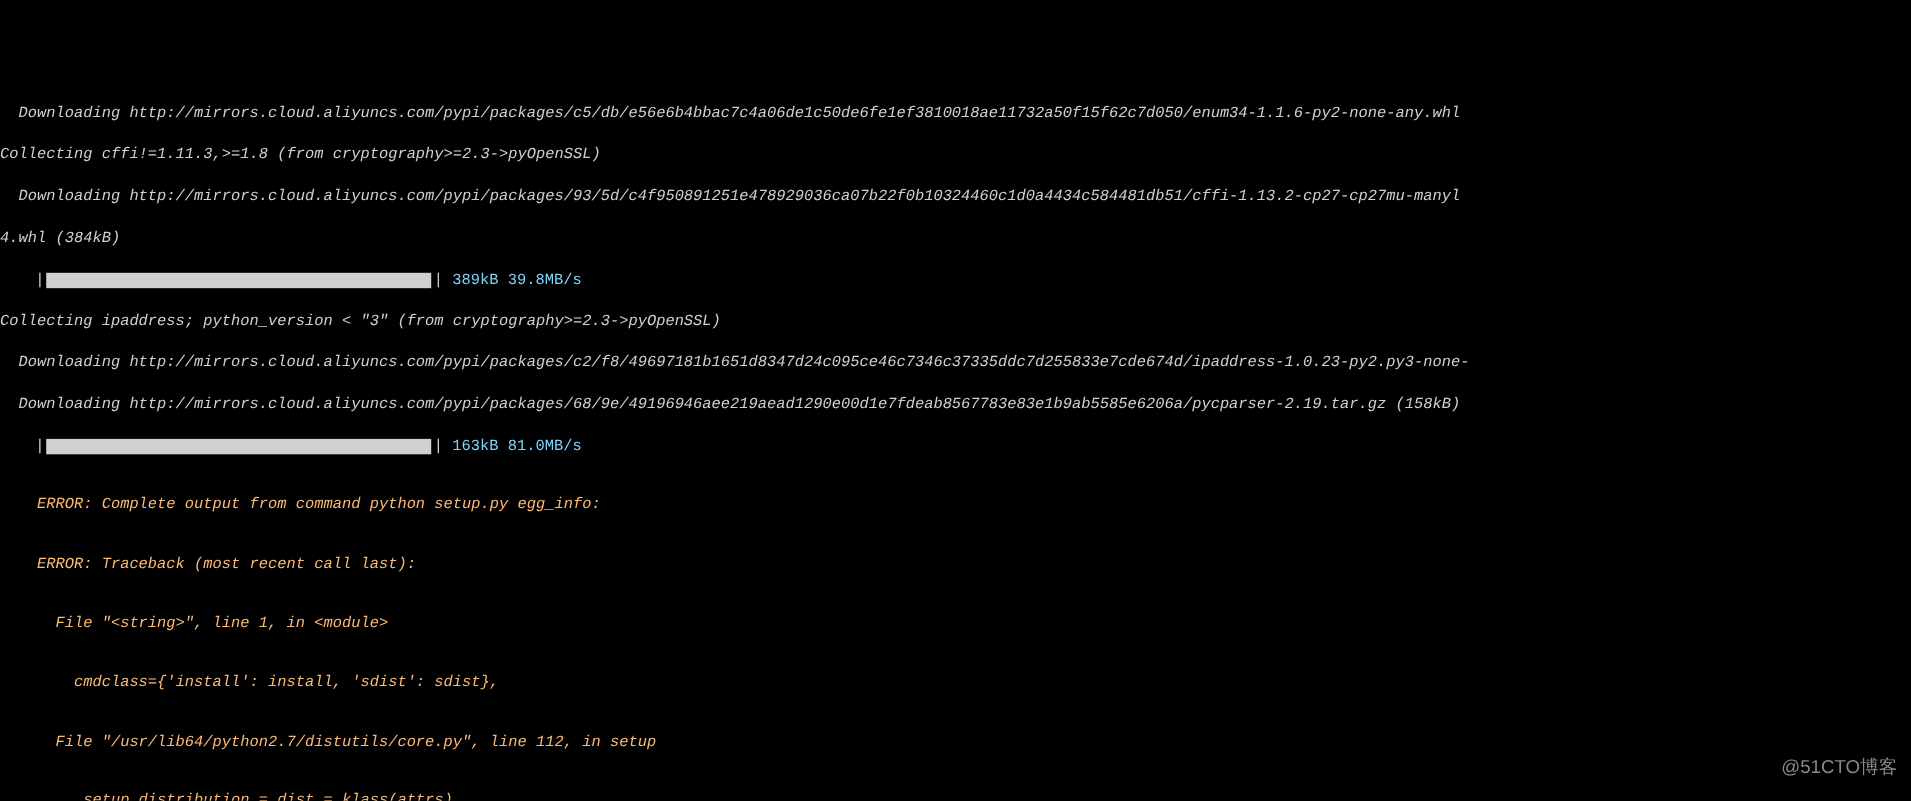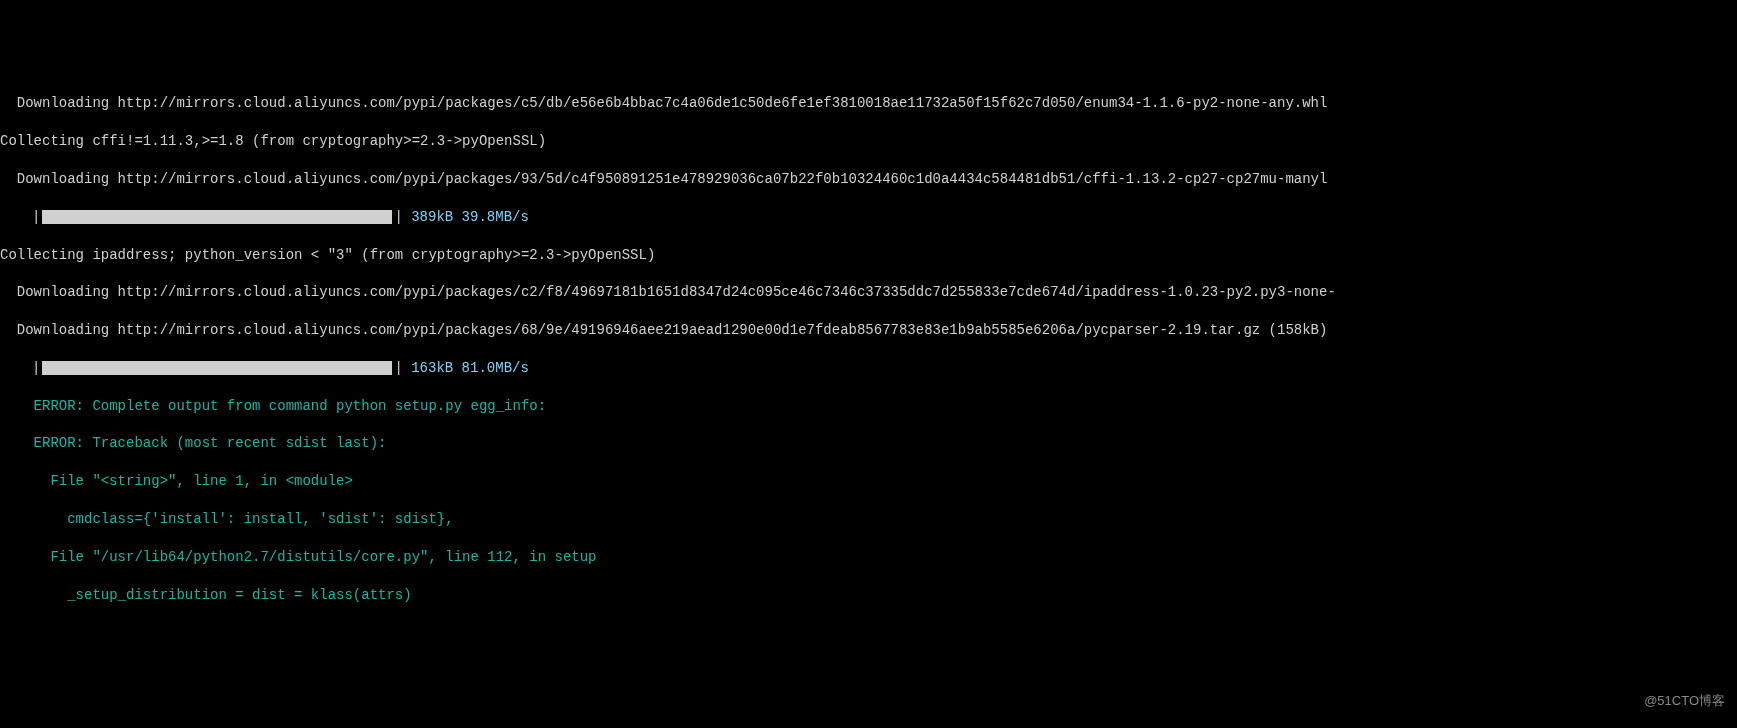--- a/index.html
+++ b/index.html
@@ -18,26 +18,28 @@
       overflow: hidden;
       position: relative;
       white-space: pre;
     }
     .term {
       padding: 0;
     }
     .line {
       display: block;
       white-space: pre;
+      font-style: italic;
     }
     .white {
       color: #d0d0d0;
     }
     .red {
-      color: #14b8a6;
+      color: #fdba74;
+      margin-top: 16px;
     }
     .progress-line {
       display: flex;
       align-items: center;
       white-space: pre;
     }
     .pbar-pad {
       display: inline-block;
       width: 32px;
     }
@@ -53,40 +55,41 @@
       margin: 0 2px;
     }
     .pbar-stats {
       color: #7dd3fc;
     }
     .watermark {
       position: absolute;
       right: 12px;
       bottom: 18px;
       color: #888;
-      font-size: 13px;
+      font-size: 17px;
       font-family: sans-serif;
     }
   </style>
 </head>
 <body>
 
 
 
 <div class="term">
 <span class="line white">  Downloading http://mirrors.cloud.aliyuncs.com/pypi/packages/c5/db/e56e6b4bbac7c4a06de1c50de6fe1ef3810018ae11732a50f15f62c7d050/enum34-1.1.6-py2-none-any.whl</span>
 <span class="line white">Collecting cffi!=1.11.3,&gt;=1.8 (from cryptography&gt;=2.3-&gt;pyOpenSSL)</span>
 <span class="line white">  Downloading http://mirrors.cloud.aliyuncs.com/pypi/packages/93/5d/c4f950891251e478929036ca07b22f0b10324460c1d0a4434c584481db51/cffi-1.13.2-cp27-cp27mu-manyl</span>
+<span class="line white">4.whl (384kB)</span>
 <div class="progress-line"><span class="pbar-pad"></span><span class="pbar-pipe">|</span><span class="pbar-fill"></span><span class="pbar-pipe">|</span><span class="pbar-stats"> 389kB 39.8MB/s</span></div>
 <span class="line white">Collecting ipaddress; python_version &lt; "3" (from cryptography&gt;=2.3-&gt;pyOpenSSL)</span>
 <span class="line white">  Downloading http://mirrors.cloud.aliyuncs.com/pypi/packages/c2/f8/49697181b1651d8347d24c095ce46c7346c37335ddc7d255833e7cde674d/ipaddress-1.0.23-py2.py3-none-</span>
 <span class="line white">  Downloading http://mirrors.cloud.aliyuncs.com/pypi/packages/68/9e/49196946aee219aead1290e00d1e7fdeab8567783e83e1b9ab5585e6206a/pycparser-2.19.tar.gz (158kB)</span>
 <div class="progress-line"><span class="pbar-pad"></span><span class="pbar-pipe">|</span><span class="pbar-fill"></span><span class="pbar-pipe">|</span><span class="pbar-stats"> 163kB 81.0MB/s</span></div>
 <span class="line red">    ERROR: Complete output from command python setup.py egg_info:</span>
-<span class="line red">    ERROR: Traceback (most recent sdist last):</span>
+<span class="line red">    ERROR: Traceback (most recent call last):</span>
 <span class="line red">      File "&lt;string&gt;", line 1, in &lt;module&gt;</span>
 <span class="line red">        cmdclass={'install': install, 'sdist': sdist},</span>
 <span class="line red">      File "/usr/lib64/python2.7/distutils/core.py", line 112, in setup</span>
 <span class="line red">        _setup_distribution = dist = klass(attrs)</span>
 
 
 
 
 
 

